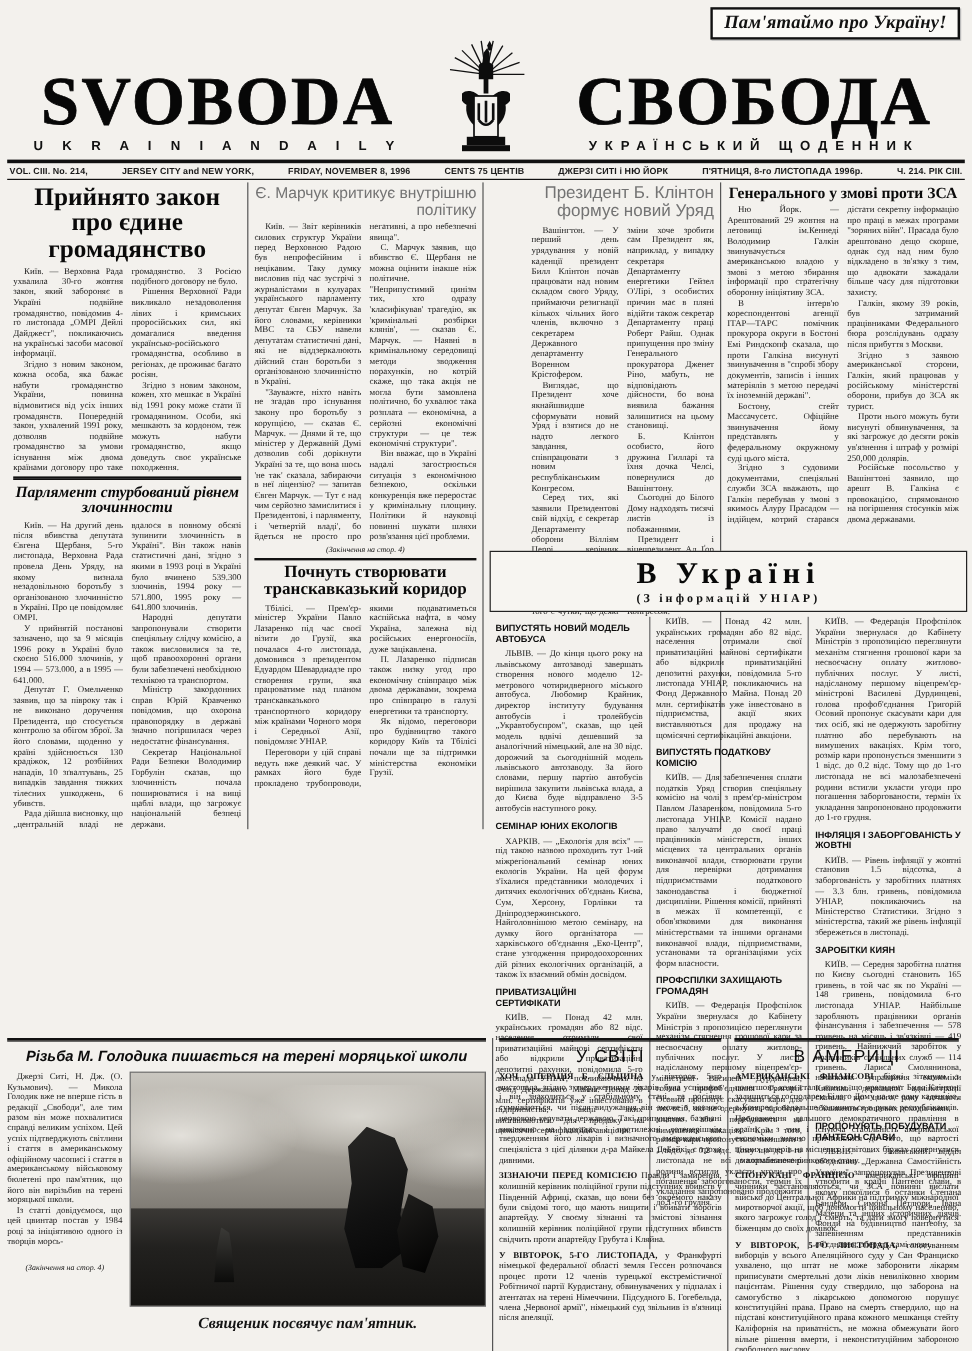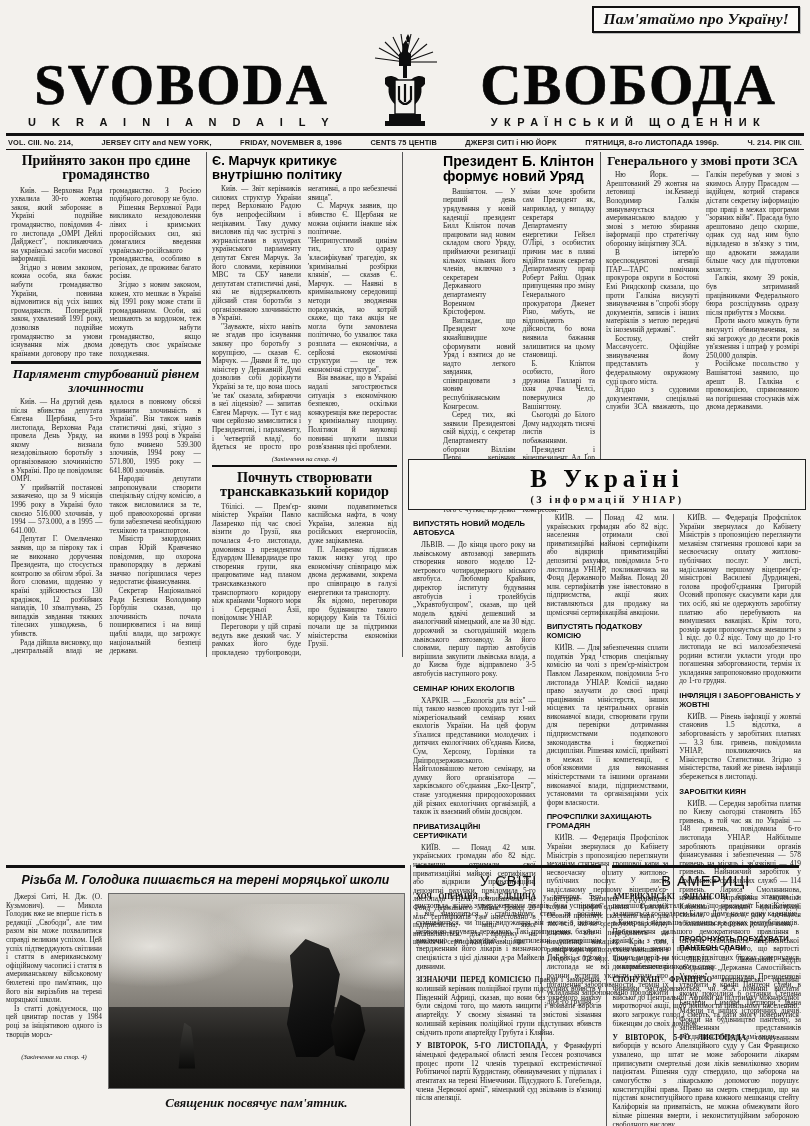--- a/index.html
+++ b/index.html
@@ -61,34 +61,34 @@
   }
   .body-txt p { margin: 0 0 0 0; text-indent: 9px; }
 
   .hl-serif-bold {
     font-family: "Liberation Serif", serif;
     font-weight: bold; text-align: center; line-height: 1.02;
     color: #0a0a0a;
   }
   .hl-sans-bold {
     font-family: "Liberation Sans", sans-serif;
-    font-weight: bold; text-align: left; line-height: 1.05;
-    color: #000000;
+    font-weight: normal; text-align: right; line-height: 1.05;
+    color: #737373;
   }
   .rule-thick { border-top: 2.5px solid #111; margin: 3px 0; }
   .rule-dbl { border-top: 2.5px solid #111; border-bottom: 1px solid #111; height: 3px; margin: 3px 0; }
 
   
   .topband { display: flex; margin-top: 2px; }
   .tcol { padding: 0 5px; }
   .tcol + .tcol { border-left: 1px solid #555; }
   .c1 { width: 200px; } .c2 { width: 196px; } .c3 { width: 198px; padding-left: 40px; } .c4 { width: 204px; }
   .two-col { column-count: 2; column-gap: 7px; column-rule: none; }
 
-  h2.story-hl { margin: 2px 0 4px 0; font-size: 14px; }
+  h2.story-hl { margin: 2px 0 4px 0; font-size: 21px; }
   h2.story-hl.sz14 { font-size: 14.2px; }
   h2.story-hl.sz13 { font-size: 13px; }
   h2.story-hl.ital { font-style: italic; }
 
   .contd { font-style: italic; font-size: 6.6px; text-align: center; margin-top: 3px; }
 
   
   .ukr-section { margin-top: 4px; }
   .ukr-banner {
     border: 1.5px solid #222; background: #f7f5f1;
@@ -288,20 +288,21 @@
 
     <div class="tcol c4">
       <div>
         <h2 class="hl-serif-bold story-hl sz13">Генерального у змові проти ЗСА</h2>
         <div class="body-txt two-col">
           <p>Ню Йорк. — Арештований 29 жовтня на летовищі ім.Кеннеді Володимир Галкін звинувачується американською владою у змові з метою збирання інформації про стратегічну оборонну ініціятиву ЗСА.</p>
           <p>В інтерв'ю кореспондентові агенції ІТАР—ТАРС помічник прокурора округи в Бостоні Емі Риндскопф сказала, що проти Галкіна висунуті звинувачення в "спробі збору документів, записів і інших матеріялів з метою передачі їх іноземній державі".</p>
           <p>Бостону, стейт Массачусетс. Офіційне звинувачення йому представлять у федеральному окружному суді цього міста.</p>
           <p>Згідно з судовими документами, спеціяльні служби ЗСА вважають, що Галкін перебував у змові з якимось Алуру Прасадом — індійцем, котрий старався дістати секретну інформацію про праці в межах програми "зоряних війн". Прасада було арештовано дещо скорше, однак суд над ним було відкладено в зв'язку з тим, що адвокати зажадали більше часу для підготовки захисту.</p>
           <p>Галкін, якому 39 років, був затриманий працівниками Федерального бюра розслідувань одразу після прибуття з Москви.</p>
+          <p>Згідно з заявою американської сторони, Галкін, який працював у російському міністерстві оборони, прибув до ЗСА як турист.</p>
           <p>Проти нього можуть бути висунуті обвинувачення, за які загрожує до десяти років ув'язнення і штраф у розмірі 250,000 долярів.</p>
           <p>Російське посольство у Вашінгтоні заявило, що арешт В. Галкіна є провокацією, спрямованою на погіршення стосунків між двома державами.</p>
           <p></p>
         </div>
       </div>
     </div>
   </div>
 
   <div class="ukr-section" style="position:absolute; left:408px; top:432px; width:398px;margin-top:27px;">
     <div class="ukr-banner">

